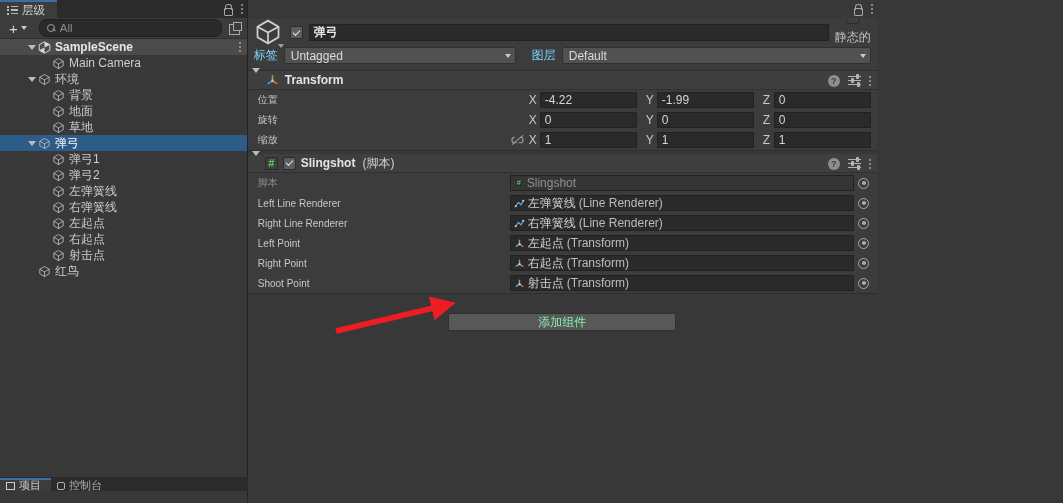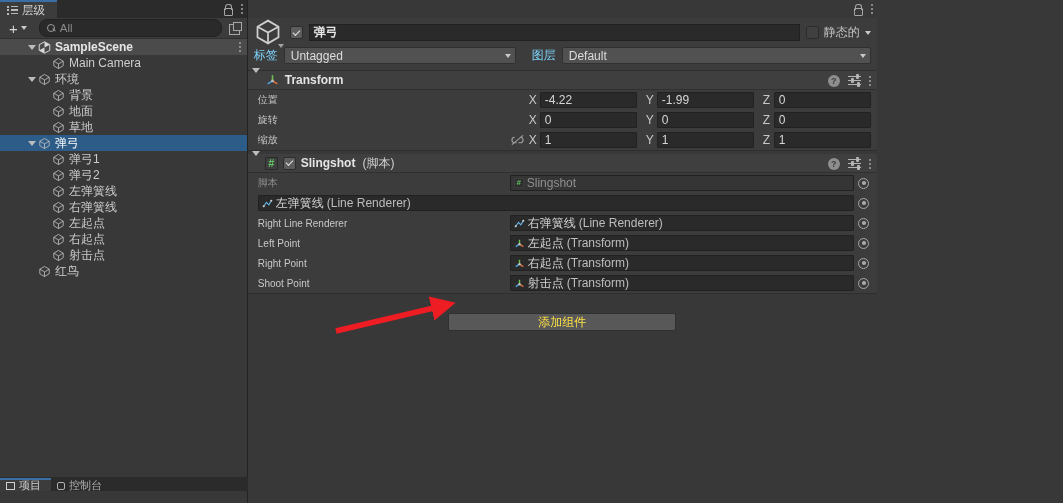--- a/index.html
+++ b/index.html
@@ -135,21 +135,21 @@
     width:13px;height:13px;flex:0 0 13px;background:#5d5d5d;border:1px solid #2c2c2c;
     border-radius:2px; display:flex;align-items:center;justify-content:center;
   }
   .cbx.checked::after{content:"";width:6px;height:3px;border-left:1.6px solid #e4e4e4;border-bottom:1.6px solid #e4e4e4;transform:rotate(-45deg);margin-top:-2px;}
   .cbx.empty{background:#404040;}
   .name-field {
     flex:1; height:17px; background:#2a2a2a; border:1px solid #212121;
     color:#e8e8e8; font-weight:bold; font-size:12px;
     padding: 0 4px; display:flex; align-items:center;
   }
-  .static-wrap{display:flex;align-items:center;gap:5px;}
+  .static-wrap{display:flex;align-items:center;gap:5px;flex-direction:column;}
   .static-label{font-size:12px;color:#c4c4c4;}
   .go-row2{display:flex;align-items:center;gap:6px;margin-top:5px;height:17px;}
   .lbl{font-size:12px;color:#7dd3fc;}
   .dropdown {
     height:17px;background:#515151;border:1px solid #303030;border-radius:2px;
     display:flex;align-items:center;justify-content:space-between;
     padding:0 4px 0 6px;color:#dcdcdc;font-size:12px;
   }
   .dd-caret{width:0;height:0;border-left:3.5px solid transparent;border-right:3.5px solid transparent;border-top:4px solid #c9c9c9;}
 
@@ -194,21 +194,21 @@
   .pick{
     width:14px;flex:0 0 14px;height:14px;margin-left:3px;
     display:flex;align-items:center;justify-content:center;
   }
   .pick-dot{width:11px;height:11px;border-radius:50%;border:1.3px solid #a8a8a8;display:flex;align-items:center;justify-content:center;}
   .pick-dot::after{content:"";width:3.5px;height:3.5px;border-radius:50%;background:#a8a8a8;}
 
   .add-wrap{display:flex;justify-content:center;margin-top:16px;}
   .add-btn{
     width:228px;height:18px;background:#585858;border:1px solid #303030;border-radius:2px;
-    display:flex;align-items:center;justify-content:center;font-size:12px;color:#fde047;
+    display:flex;align-items:center;justify-content:center;font-size:12px;color:#86efac;
   }
 
   
   .arrow-svg{position:absolute;left:330px;top:296px;pointer-events:none;}
 </style>
 </head>
 <body>
 
 <div class="app">
 
@@ -597,20 +597,21 @@
           </span>
           <span>Slingshot</span>
         </span>
         <span class="pick">
             <span class="pick-dot"></span>
           </span>
       </div>
 
       <div id="slingshot-rows">
           <div class="prop-row">
+            <span class="prop-label">Left Line Renderer</span>
             <span class="objfield">
               <span style="display:inline-flex;flex:0 0 11px;">
                 <svg width="11" height="11" viewBox="0 0 16 16">
                   <polyline points="2.5,12 6.5,6.5 10,10 13.5,4" fill="none" stroke="#66b6e8" stroke-width="1.6"></polyline>
                   <circle cx="2.5" cy="12" r="1.5" fill="#cfcfcf"></circle>
                   <circle cx="13.5" cy="4" r="1.5" fill="#cfcfcf"></circle>
                 </svg>
               </span>
               <span>左弹簧线</span>
               <span class="obj-suffix">(Line Renderer)</span>

